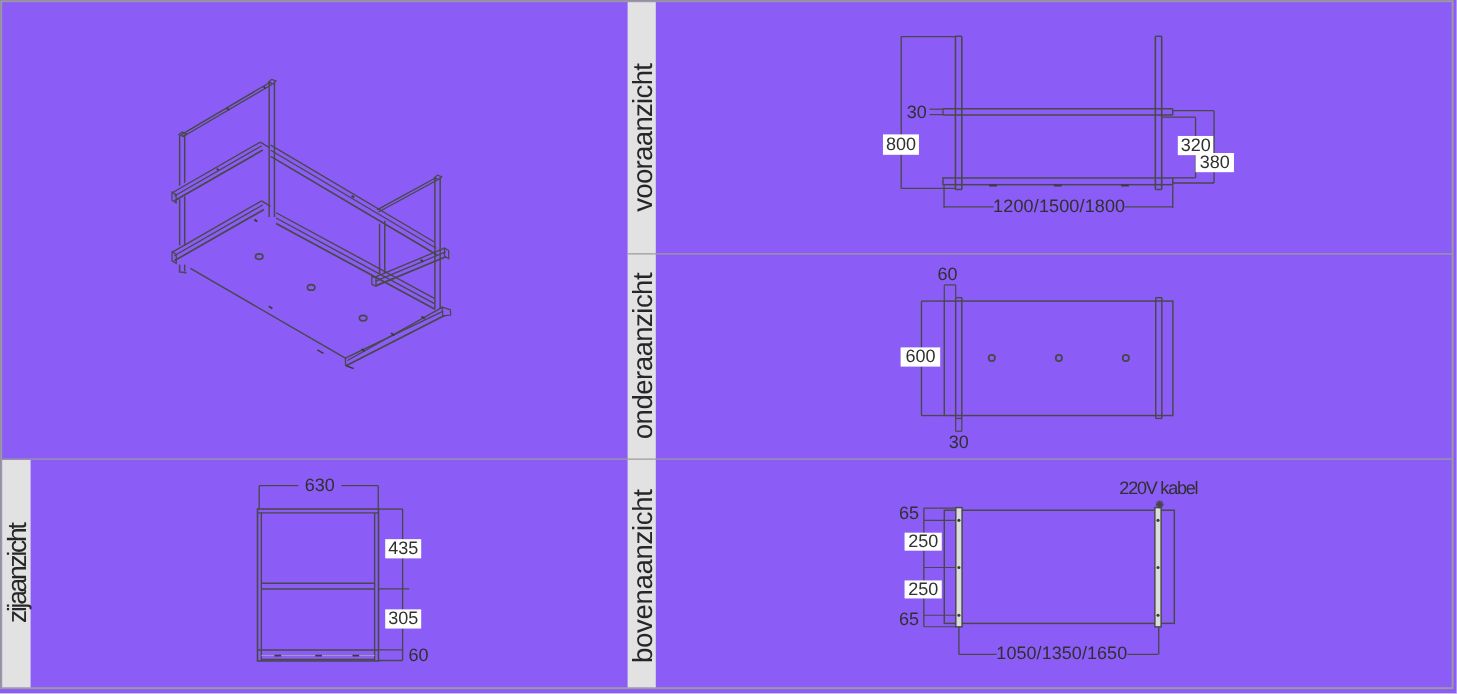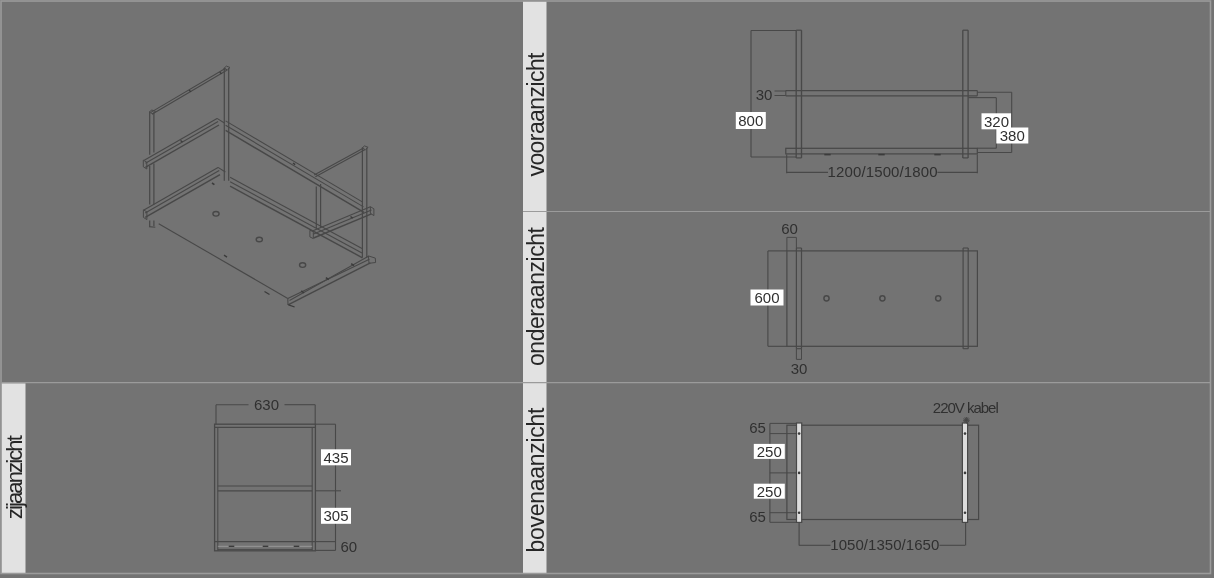--- a/index.html
+++ b/index.html
@@ -1,15 +1,15 @@
 <!DOCTYPE html>
 <html><head><meta charset="utf-8">
 <style>
 html,body{margin:0;padding:0;background:#ffffff;}
-#page{position:relative;width:1214px;height:578px;background:#737373;overflow:hidden;}
+#page{position:relative;width:1214px;height:578px;background:#8b5cf6;overflow:hidden;}
 </style></head>
 <body>
 <div id="page">
 <svg width="1214" height="578" viewBox="0 0 1214 578">
 <rect x="1" y="1" width="1209.5" height="572.5" fill="none" stroke="#9b9b9b" stroke-width="1.6"></rect>
 <rect x="523" y="1.8" width="23.5" height="571" fill="#e2e2e2"></rect>
 <rect x="1.8" y="383.3" width="23.7" height="189.5" fill="#e2e2e2"></rect>
 <line x1="523.0" y1="211.5" x2="1210.2" y2="211.5" stroke="#9b9b9b" stroke-width="1.1"></line>
 <line x1="1.8" y1="382.6" x2="1210.2" y2="382.6" stroke="#9b9b9b" stroke-width="1.1"></line>
 <text x="535.5" y="114.5" font-size="23" fill="#262626" text-anchor="middle" dominant-baseline="central" font-family="Liberation Sans, sans-serif" transform="rotate(-90 535.5 114.5)" textLength="124" lengthAdjust="spacing">vooraanzicht</text>

